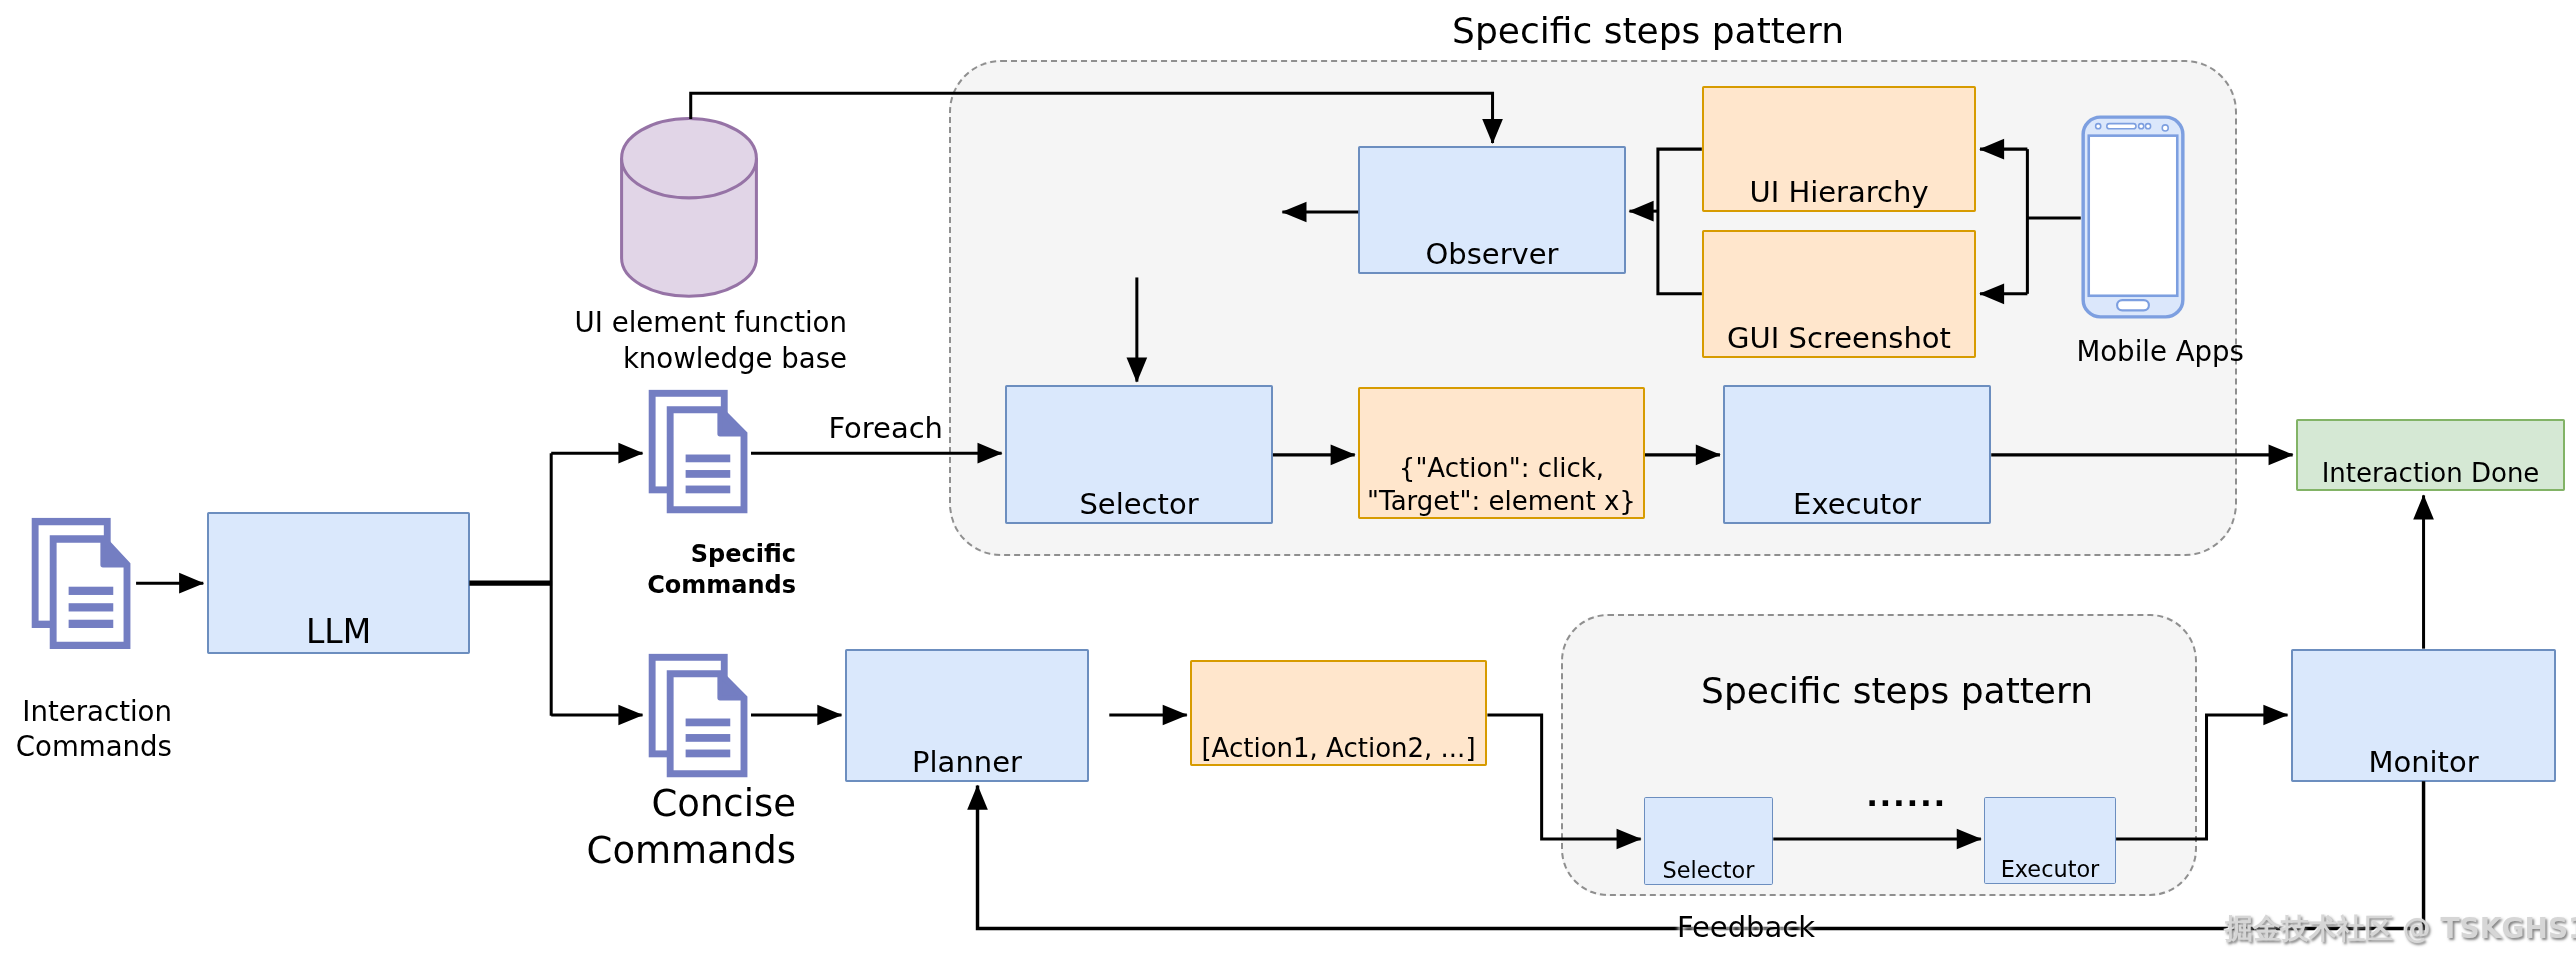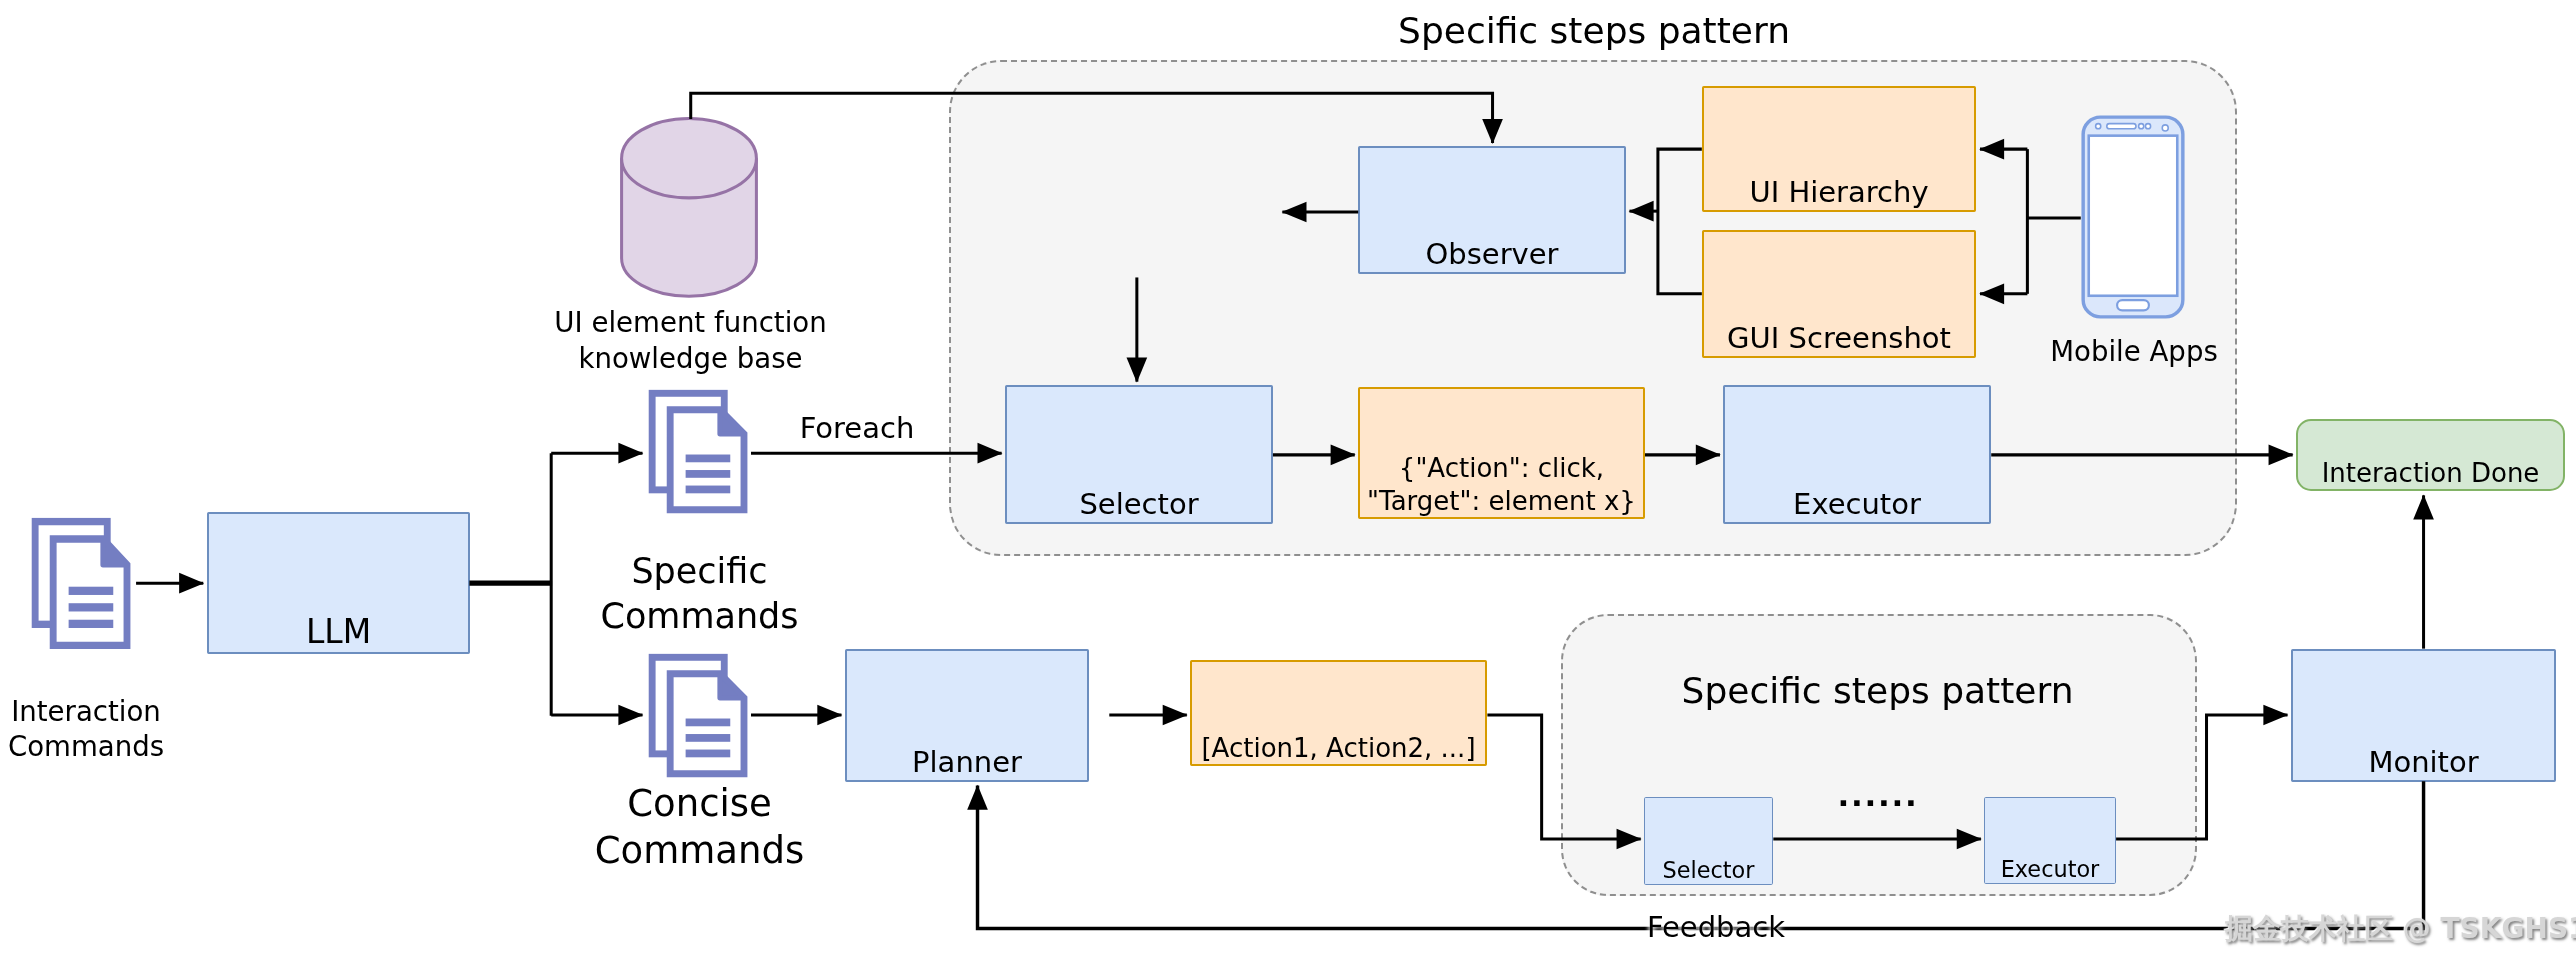--- a/index.html
+++ b/index.html
@@ -19,21 +19,21 @@
     position:absolute;box-sizing:border-box;z-index:2;
     display:flex;flex-direction:column;align-items:center;justify-content:flex-end;
     text-align:center;font-size:29px;line-height:1.25;border-radius:1.7px;
   }
   .blue{background:#dae8fc;border:2.6px solid #6c8ebf;}
   .orange{background:#ffe6cc;border:2.6px solid #d79b00;}
   .green{background:#d5e8d4;border:2.6px solid #82b366;}
   .small{font-size:22.4px;border-width:1.7px;}
   .lbl{
     position:absolute;z-index:4;display:flex;flex-direction:column;
-    align-items:center;justify-content:center;text-align:center;line-height:1.28;
+    align-items:flex-end;justify-content:center;text-align:center;line-height:1.28;
   }
   .title{font-size:36px;}
   .icon-wrap{position:absolute;z-index:2;}
   .icon-wrap svg{width:100%;height:100%;display:block;}
   #watermark{
     position:absolute;z-index:6;display:flex;align-items:center;justify-content:center;
     font-size:28px;font-weight:bold;color:#d6d6d6;
     text-shadow:1.7px 1.7px 2.6px rgba(110,110,110,0.85), -0.9px -0.9px 0.9px #ffffff;
     white-space:nowrap;
   }
@@ -107,21 +107,21 @@
   <div class="box blue" style="left:1005px;top:385px;width:268px;height:139px;">
     <span>Selector</span>
   </div>
   <div class="box orange" style="left:1358px;top:387px;width:287px;height:132px;font-size:26px;">
     <span>{"Action": click,</span>
     <span>"Target": element x}</span>
   </div>
   <div class="box blue" style="left:1723px;top:385px;width:268px;height:139px;">
     <span>Executor</span>
   </div>
-  <div class="box green" style="left:2296px;top:419px;width:269px;height:72px;font-size:26px;border-radius:15px;">
+  <div class="box green" style="left:2296px;top:419px;width:269px;height:72px;font-size:26px;">
     <span>Interaction Done</span>
   </div>
   <div class="box blue" style="left:207px;top:512px;width:263px;height:142px;font-size:33px;">
     <span>LLM</span>
   </div>
   <div class="box blue" style="left:845px;top:649px;width:244px;height:133px;">
     <span>Planner</span>
   </div>
   <div class="box orange" style="left:1190px;top:660px;width:297px;height:106px;font-size:26px;">
     <span>[Action1, Action2, ...]</span>
@@ -194,21 +194,21 @@
     <span>Specific steps pattern</span>
   </div>
   <div class="lbl" style="left:534px;top:301px;width:313px;height:79px;font-size:27.6px;">
     <span>UI element function</span>
     <span>knowledge base</span>
   </div>
   <div class="lbl" style="left:0px;top:687px;width:172px;height:84px;font-size:27.6px;">
     <span>Interaction</span>
     <span>Commands</span>
   </div>
-  <div class="lbl" style="left:603px;top:552px;width:193px;height:84px;font-size:35px;">
+  <div class="lbl" style="left:603px;top:528px;width:193px;height:84px;font-size:24px;font-weight:bold;">
     <span>Specific</span>
     <span>Commands</span>
   </div>
   <div class="lbl" style="left:603px;top:785px;width:193px;height:84px;font-size:37px;">
     <span>Concise</span>
     <span>Commands</span>
   </div>
   <div class="lbl" style="left:2024px;top:332px;width:220px;height:40px;font-size:27.6px;">
     <span>Mobile Apps</span>
   </div>

